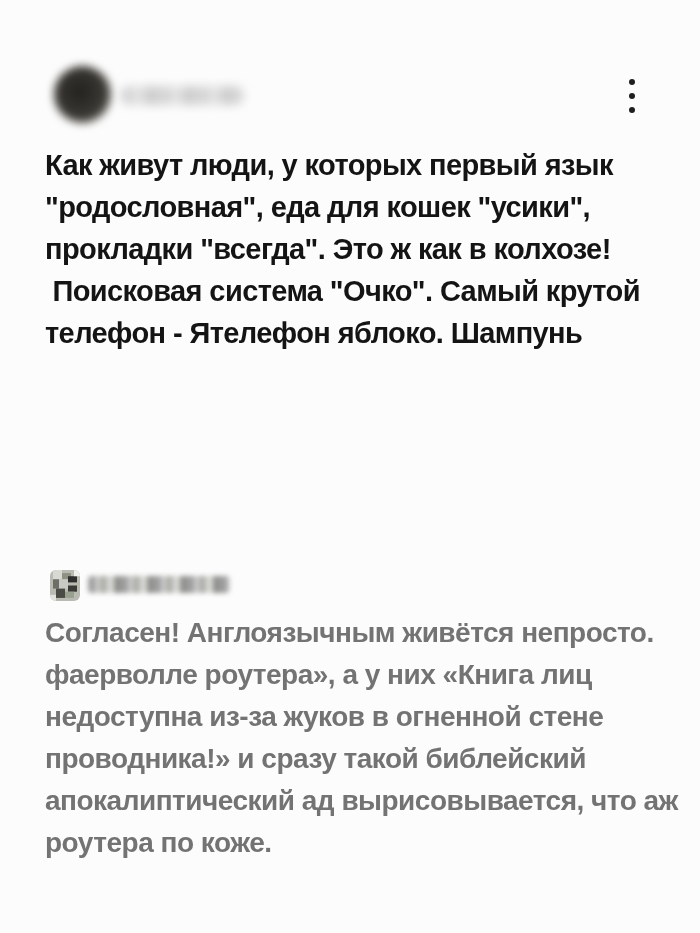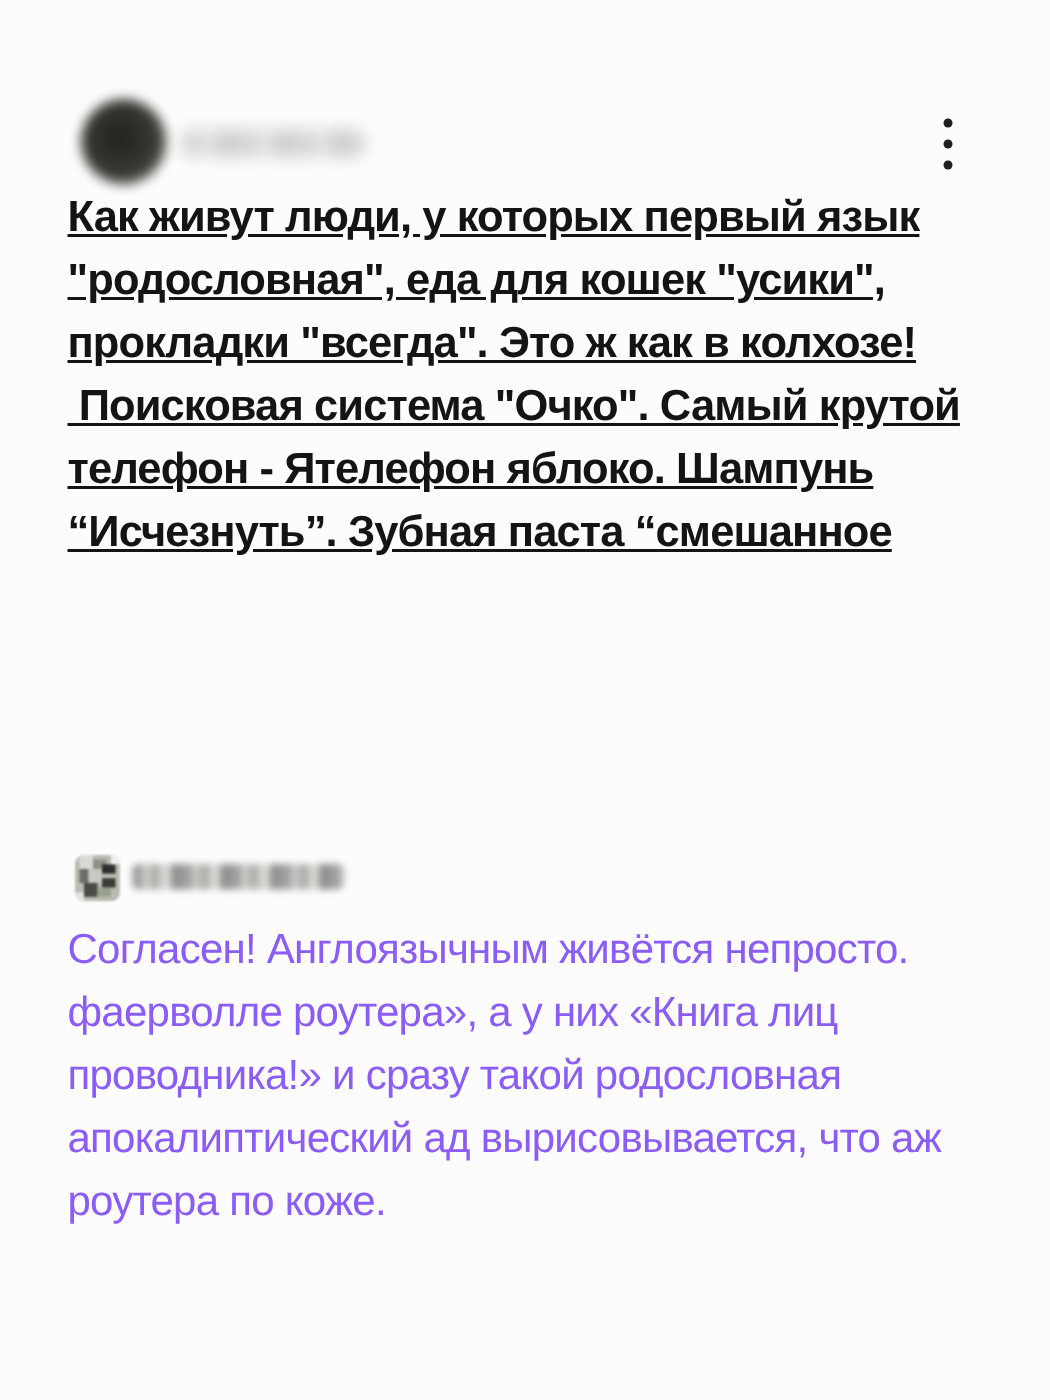--- a/index.html
+++ b/index.html
@@ -32,49 +32,48 @@
   .kebab {
     position: absolute; left: 622px; top: 74px;
     width: 20px; height: 44px;
     display: flex; flex-direction: column; align-items: center;
     justify-content: center; gap: 8px; cursor: pointer;
   }
   .kebab .dot { width: 6px; height: 6px; border-radius: 50%; background: #1f1f1f; }
 
   
   .post-text {
-    position: absolute; left: 45px; top: 124px; width: 620px;
+    position: absolute; left: 45px; top: 144px; width: 620px;
     color: #141414;
     font-weight: bold;
     font-size: 29px;
     line-height: 42px;
     letter-spacing: -0.6px;
-    text-decoration: underline;
   }
   .post-text .line, .comment-text .line { white-space: pre; }
 
   
   .comment-avatar {
     position: absolute; left: 50px; top: 570px;
     width: 30px; height: 31px; border-radius: 6px;
     overflow: hidden; filter: blur(0.7px);
   }
   .comment-author-blur {
     position: absolute; left: 88px; top: 576px;
     width: 142px; height: 17px; border-radius: 4px;
     background: repeating-linear-gradient(90deg, #8f8f8f 0 7px, #c2c2c2 7px 12px, #a3a39e 12px 19px, #d2d2cf 19px 26px, #7f7f7c 26px 33px);
     filter: blur(2.5px);
     opacity: 0.85;
   }
 
   
   .comment-text {
     position: absolute; left: 45px; top: 612px; width: 625px;
-    color: #8b5cf6;
-    font-weight: normal;
+    color: #737373;
+    font-weight: bold;
     font-size: 28px;
     line-height: 42px;
     letter-spacing: -0.5px;
   }
 </style>
 </head>
 <body>
 
 <div class="page">
 
@@ -87,21 +86,20 @@
       <span class="dot"></span>
     </div>
   </div>
 
   <div class="post-text">
     <div class="line">Как живут люди, у которых первый язык</div>
     <div class="line">"родословная", еда для кошек "усики",</div>
     <div class="line">прокладки "всегда". Это ж как в колхозе!</div>
     <div class="line"> Поисковая система "Очко". Самый крутой</div>
     <div class="line">телефон - Ятелефон яблоко. Шампунь</div>
-    <div class="line">“Исчезнуть”. Зубная паста “смешанное</div>
   </div>
 
   <div class="comment-avatar">
     <svg width="30" height="31" viewBox="0 0 10 10" preserveAspectRatio="none">
       <rect x="0" y="0" width="10" height="10" fill="#b9bbb2"></rect>
       <rect x="1" y="0" width="3" height="3" fill="#d9d9d4"></rect>
       <rect x="4" y="1" width="3" height="2" fill="#8e9184"></rect>
       <rect x="6" y="2" width="3" height="2" fill="#2f2f2d"></rect>
       <rect x="1" y="3" width="2" height="3" fill="#6b6f66"></rect>
       <rect x="3" y="3" width="3" height="3" fill="#c8c8c4"></rect>
@@ -110,18 +108,19 @@
       <rect x="5" y="7" width="3" height="2" fill="#9aa08f"></rect>
       <rect x="0" y="8" width="2" height="2" fill="#e2e2de"></rect>
       <rect x="8" y="0" width="2" height="2" fill="#efefec"></rect>
     </svg>
   </div>
   <div class="comment-author-blur"></div>
 
   <div class="comment-text">
     <div class="line">Согласен! Англоязычным живётся непросто.</div>
     <div class="line">фаерволле роутера», а у них «Книга лиц</div>
-    <div class="line">проводника!» и сразу такой родословная</div>
+    <div class="line">недоступна из-за жуков в огненной стене</div>
+    <div class="line">проводника!» и сразу такой библейский</div>
     <div class="line">апокалиптический ад вырисовывается, что аж</div>
     <div class="line">роутера по коже.</div>
   </div>
 
 </div>
 
 </body></html>

